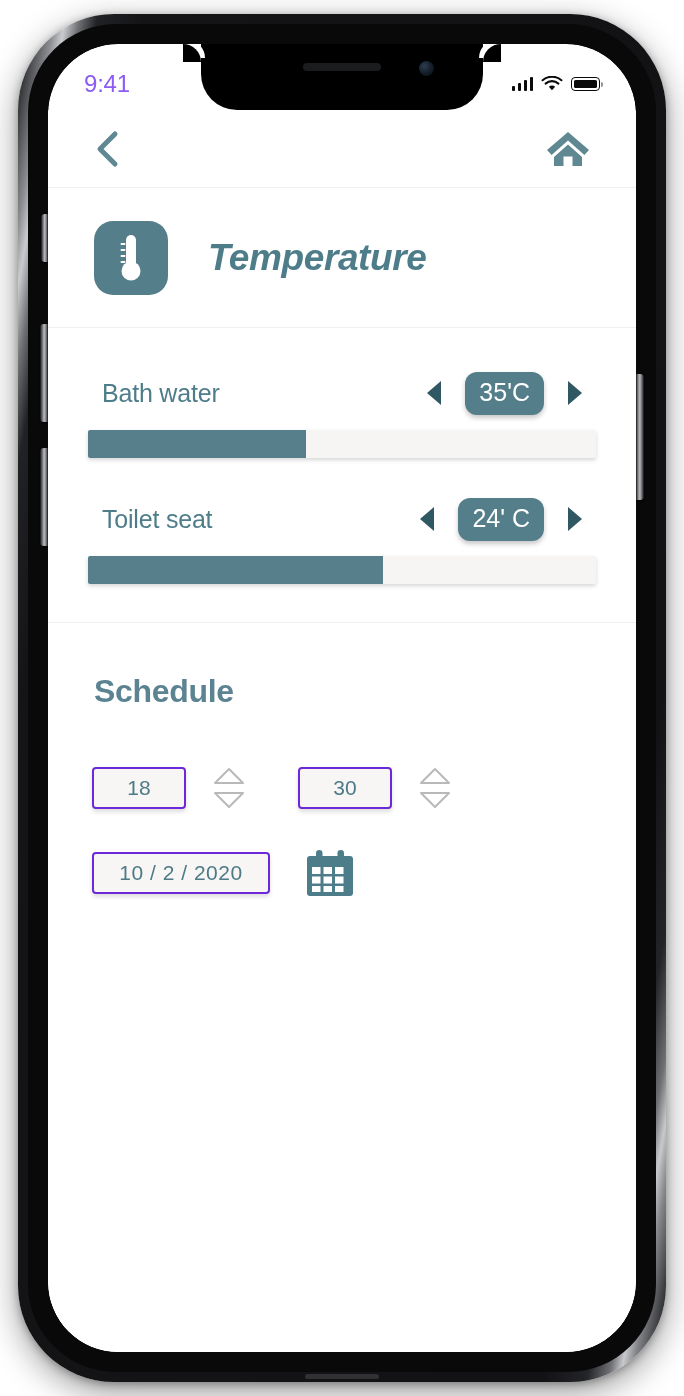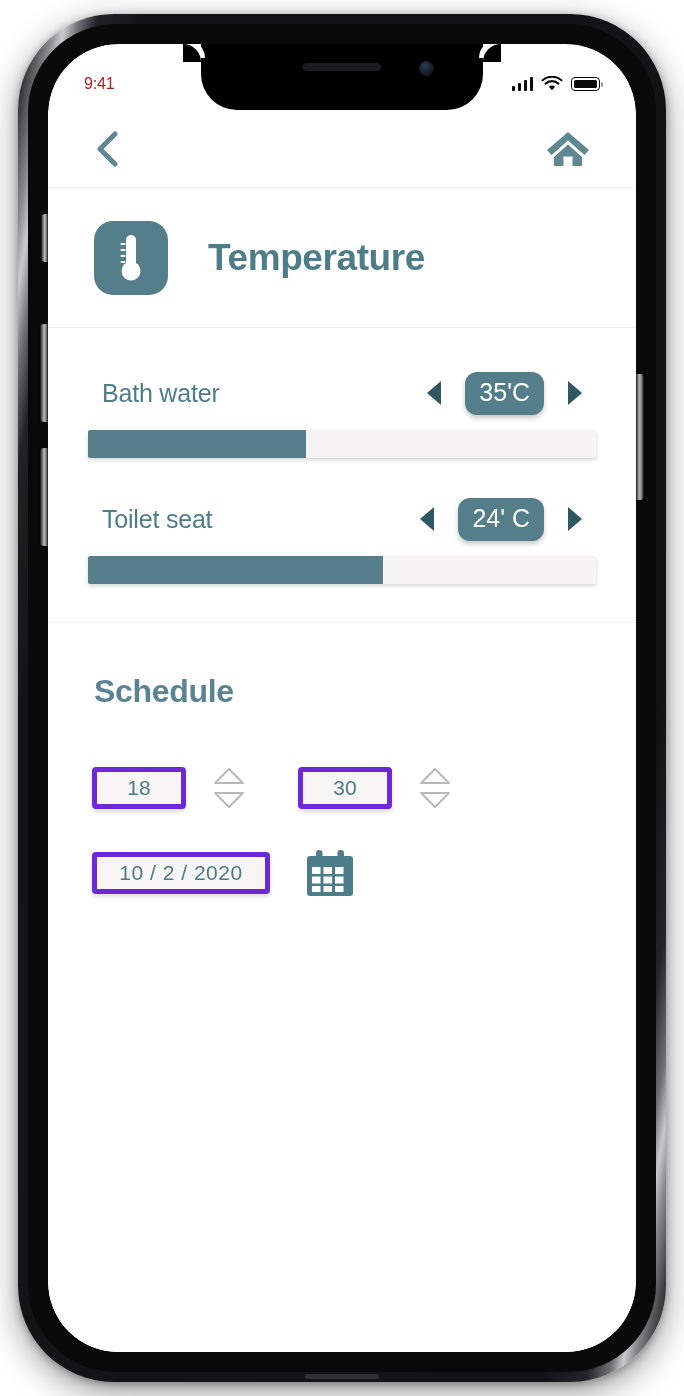--- a/index.html
+++ b/index.html
@@ -135,23 +135,23 @@
     position: absolute;
     top: 0; left: 0; right: 0;
     height: 66px;
     display: flex;
     align-items: center;
     justify-content: space-between;
     padding: 14px 36px 0 36px;
     z-index: 25;
   }
   .status-time {
-    font-size: 16px;
+    font-size: 24px;
     font-weight: 500;
-    color: #b91c1c;
+    color: #8b5cf6;
     letter-spacing: -0.2px;
   }
   .status-right {
     display: flex;
     align-items: center;
     gap: 8px;
   }
   .bars { display: flex; align-items: flex-end; gap: 2.5px; height: 14px; }
   .bars i { display: block; width: 3.5px; background: #0a0a0a; border-radius: 1px; }
   .bars i:nth-child(1){ height: 5px; }
@@ -210,20 +210,21 @@
     display: flex;
     align-items: center;
     justify-content: center;
     flex: none;
   }
   .page-title {
     font-size: 37px;
     font-weight: bold;
     color: #4e7d8a;
     letter-spacing: -0.4px;
+    font-style: italic;
   }
 
   .controls {
     padding: 44px 0 30px 0;
     border-bottom: 1px solid #efefef;
   }
 
   .control {
     padding: 0 40px;
     margin-bottom: 40px;
@@ -296,21 +297,21 @@
     margin-bottom: 56px;
     padding-left: 2px;
   }
   .sched-row {
     display: flex;
     align-items: center;
     margin-bottom: 38px;
   }
   .field {
     background: #f7f6f4;
-    border: 5px solid #6d28d9;
+    border: 2px solid #6d28d9;
     border-radius: 4px;
     height: 42px;
     display: flex;
     align-items: center;
     justify-content: center;
     color: #4d7a87;
     font-size: 21px;
     box-shadow: 0 3px 4px rgba(0,0,0,0.13);
   }
   .field-num  { width: 94px; }

